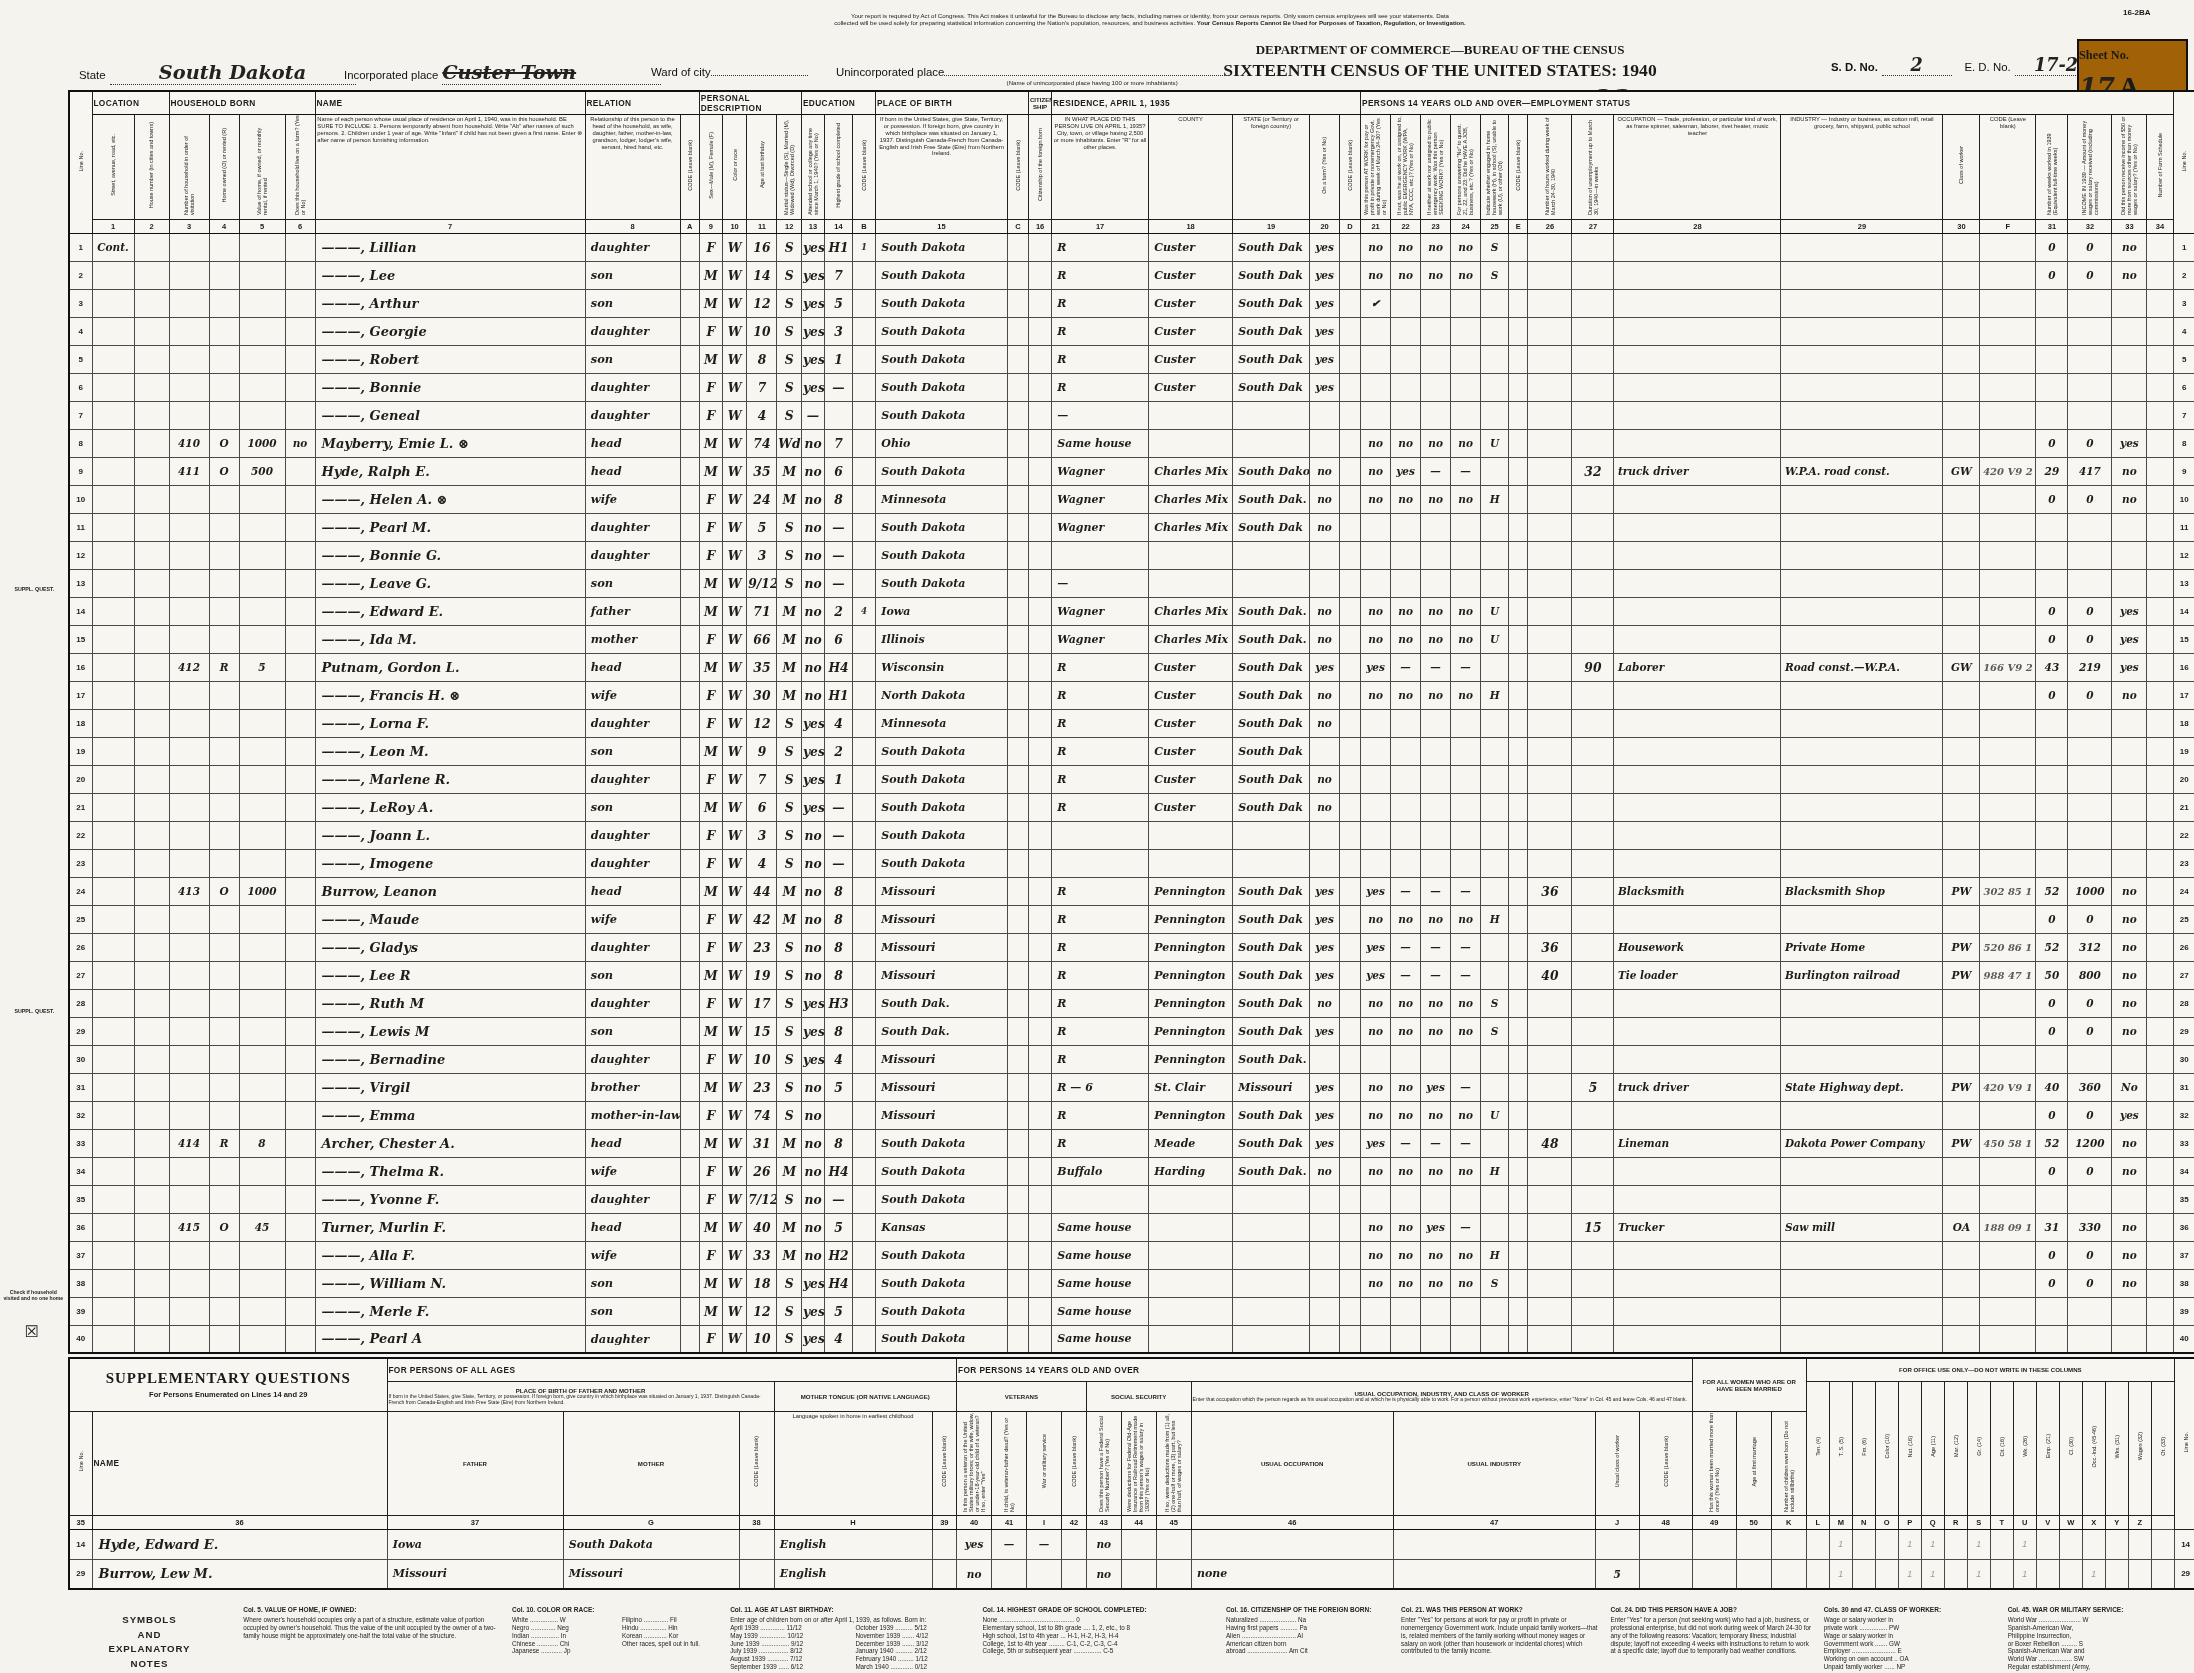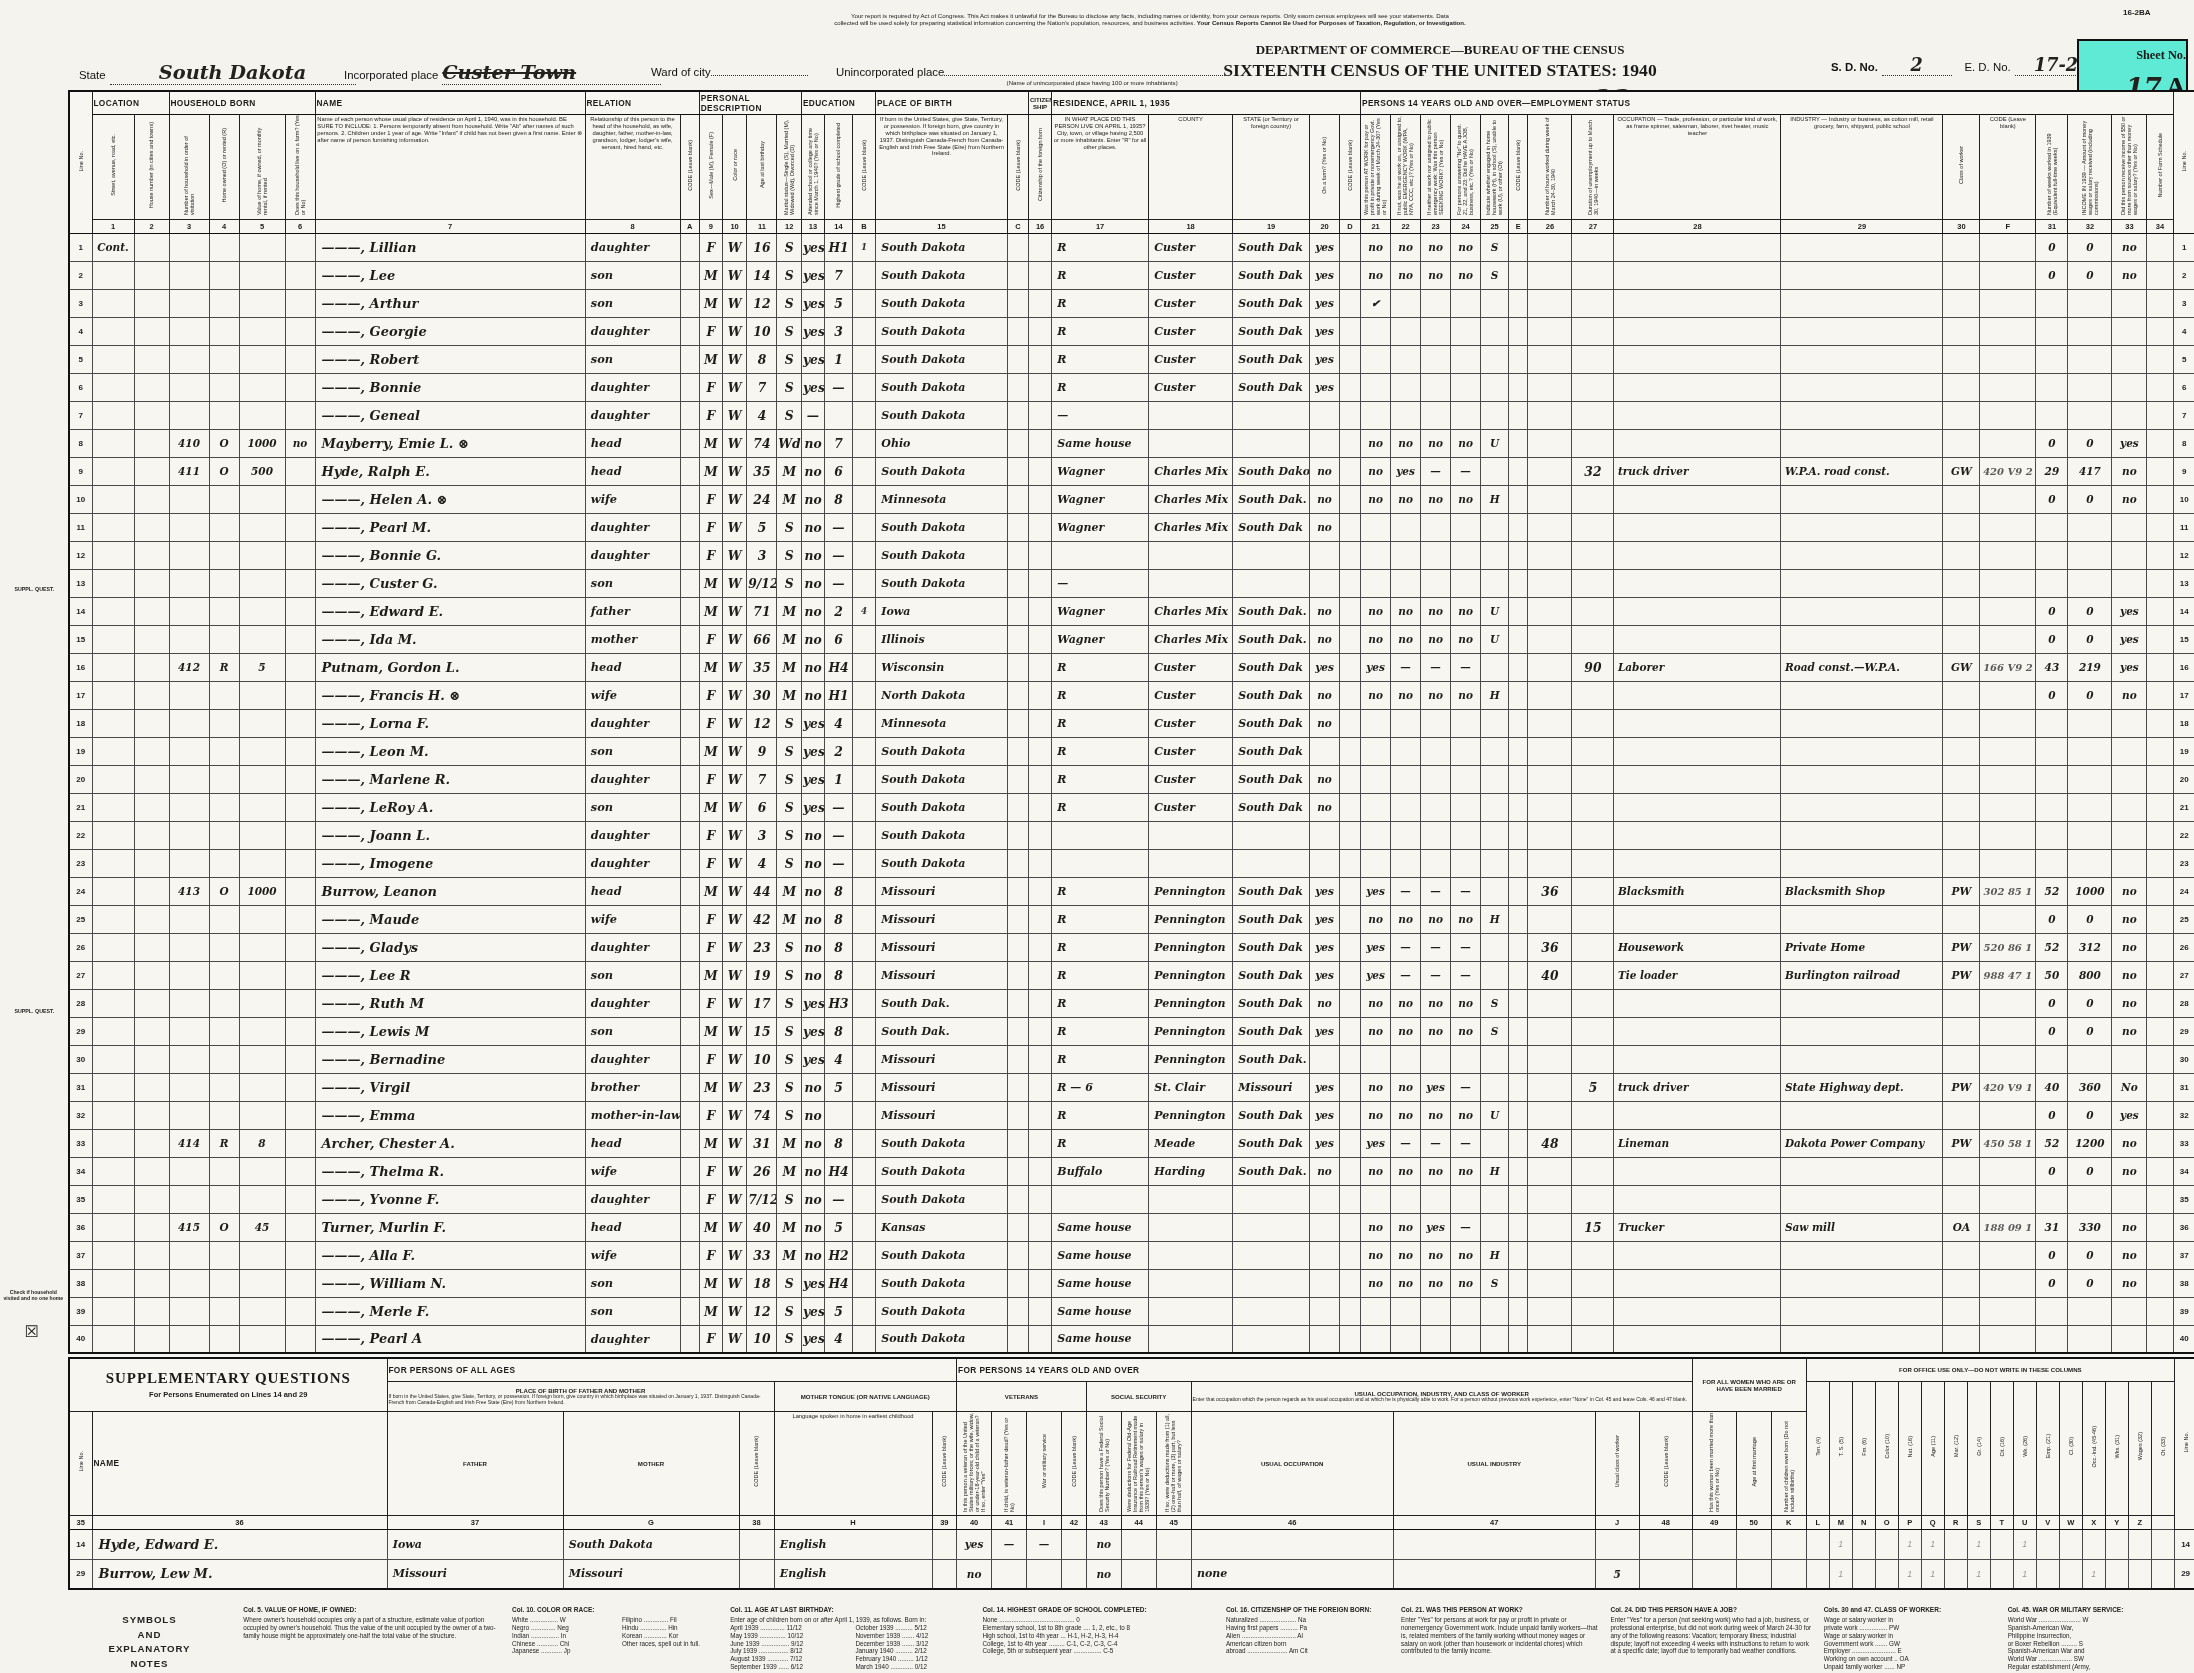--- a/index.html
+++ b/index.html
@@ -108,21 +108,21 @@
 </div>
 <div class="abs" style="left:1831px;top:95px;">
   <span class="lbl">Enumerated by me on</span>
   <span class="dots" style="width:123px;text-align:center;"><span class="hwbig" style="font-size:17.6px;">April 21</span></span>
   <span class="lbl">, 1940.</span>
 </div>
 <div class="abs" style="left:1879px;top:121px;">
   <span class="hwbig" style="font-size:21px;">Marian Eastman</span>
   <span class="lbl" style="font-style:italic;margin-left:53px;">Enumerator.</span>
 </div>
-<div class="abs" style="left:2077px;top:39px;width:107px;height:88px;border:2.6px solid #111;background:#5eead4;text-align:right;">
+<div class="abs" style="left:2077px;top:39px;width:107px;height:88px;border:2.6px solid #111;background:#a16207;text-align:left;">
   <div style="font-size:12.3px;font-weight:bold;font-family:'Liberation Serif',serif;margin-top:7px;">Sheet No.</div>
   <div style="margin-top:8px;"><span class="hwbig" style="font-size:26px;border-bottom:1.8px dotted #333;">17</span>
   <span style="font-size:28px;font-weight:bold;font-family:'Liberation Serif',serif;">A</span></div>
 </div>
 
 <div class="abs mlab" style="left:5.3px;top:586px;width:58px;">SUPPL. QUEST.</div>
 <div class="abs mlab" style="left:5.3px;top:1008px;width:58px;">SUPPL. QUEST.</div>
 <div class="abs mlab" style="left:2165px;top:586px;width:28px;">SUPPL. QUEST.</div>
 <div class="abs mlab" style="left:2165px;top:1008px;width:28px;">SUPPL. QUEST.</div>
 <div class="abs" style="left:68px;top:1108px;font-size:56px;color:#0c0c0c;line-height:1;">✱</div>
@@ -804,21 +804,21 @@
         <td class="ln gl">12</td>
       </tr>
       <tr>
         <td class="ln">13</td>
         <td class="hw sm gl"></td>
         <td class="hw sm"></td>
         <td class="hw sm gl"></td>
         <td class="hw sm"></td>
         <td class="hw sm"></td>
         <td class="hw sm"></td>
-        <td class="hw nm gl">———, Custer G.</td>
+        <td class="hw nm gl">———, Leave G.</td>
         <td class="hw rl gl">son</td>
         <td class="hw cd"></td>
         <td class="hw gl">M</td>
         <td class="hw">W</td>
         <td class="hw">9/12</td>
         <td class="hw">S</td>
         <td class="hw gl">no</td>
         <td class="hw">—</td>
         <td class="hw cd"></td>
         <td class="hw pb gl">South Dakota</td>

